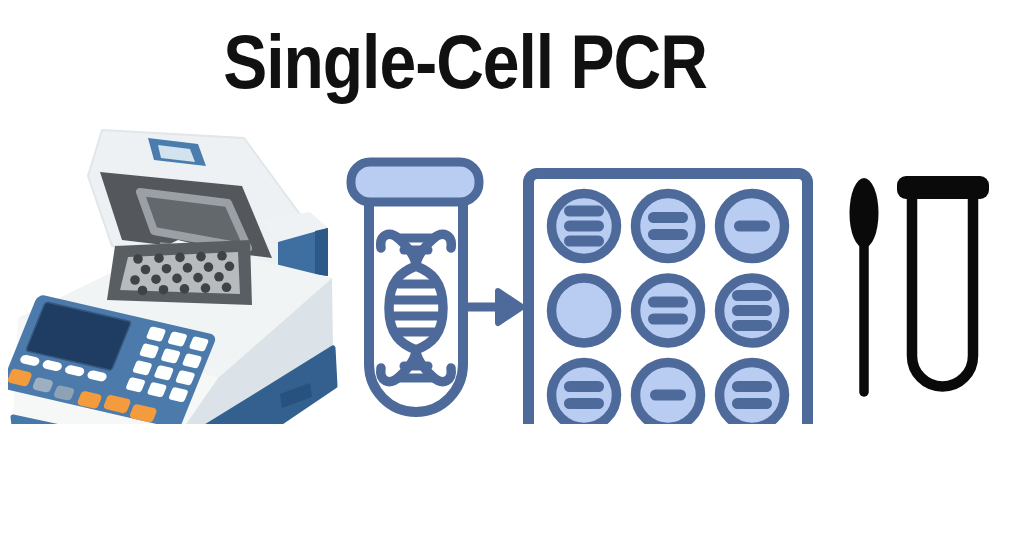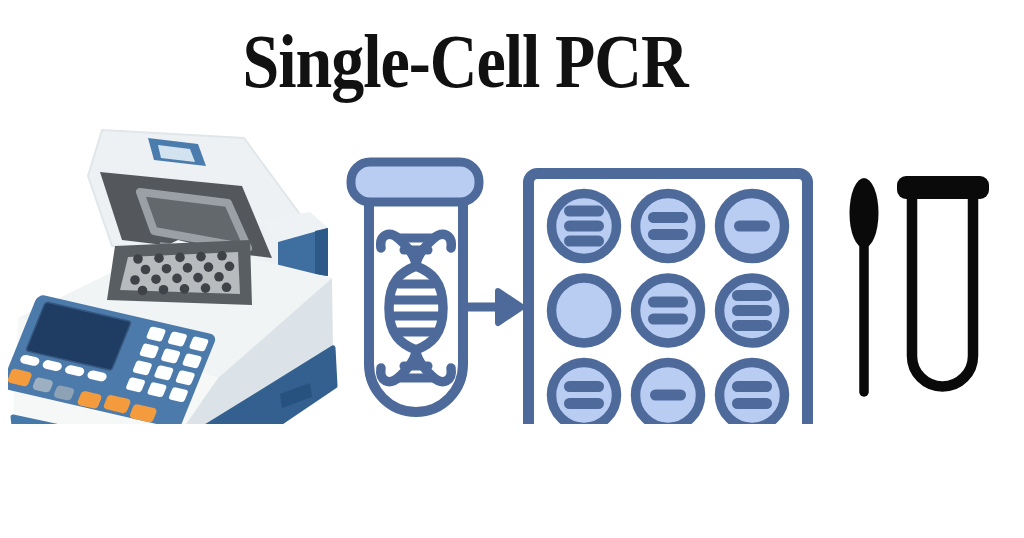--- a/index.html
+++ b/index.html
@@ -1,18 +1,18 @@
 <!DOCTYPE html>
 <html><head>
 <meta charset="utf-8">
 <style>
   html,body{margin:0;padding:0;background:#ffffff;}
   .canvas{
     position:relative;width:1024px;height:424px;background:#ffffff;
-    overflow:hidden;font-family:Liberation Serif, serif;
+    overflow:hidden;font-family:Liberation Sans, sans-serif;
   }
   .title{
     position:absolute;left:0;top:17px;width:930px;text-align:center;
     font-size:66px;font-weight:800;letter-spacing:-1px;color:#111111;
     transform:scaleY(1.16);transform-origin:top center;white-space:nowrap;
   }
   .abs{position:absolute;}
 </style>
 </head>
 <body>

